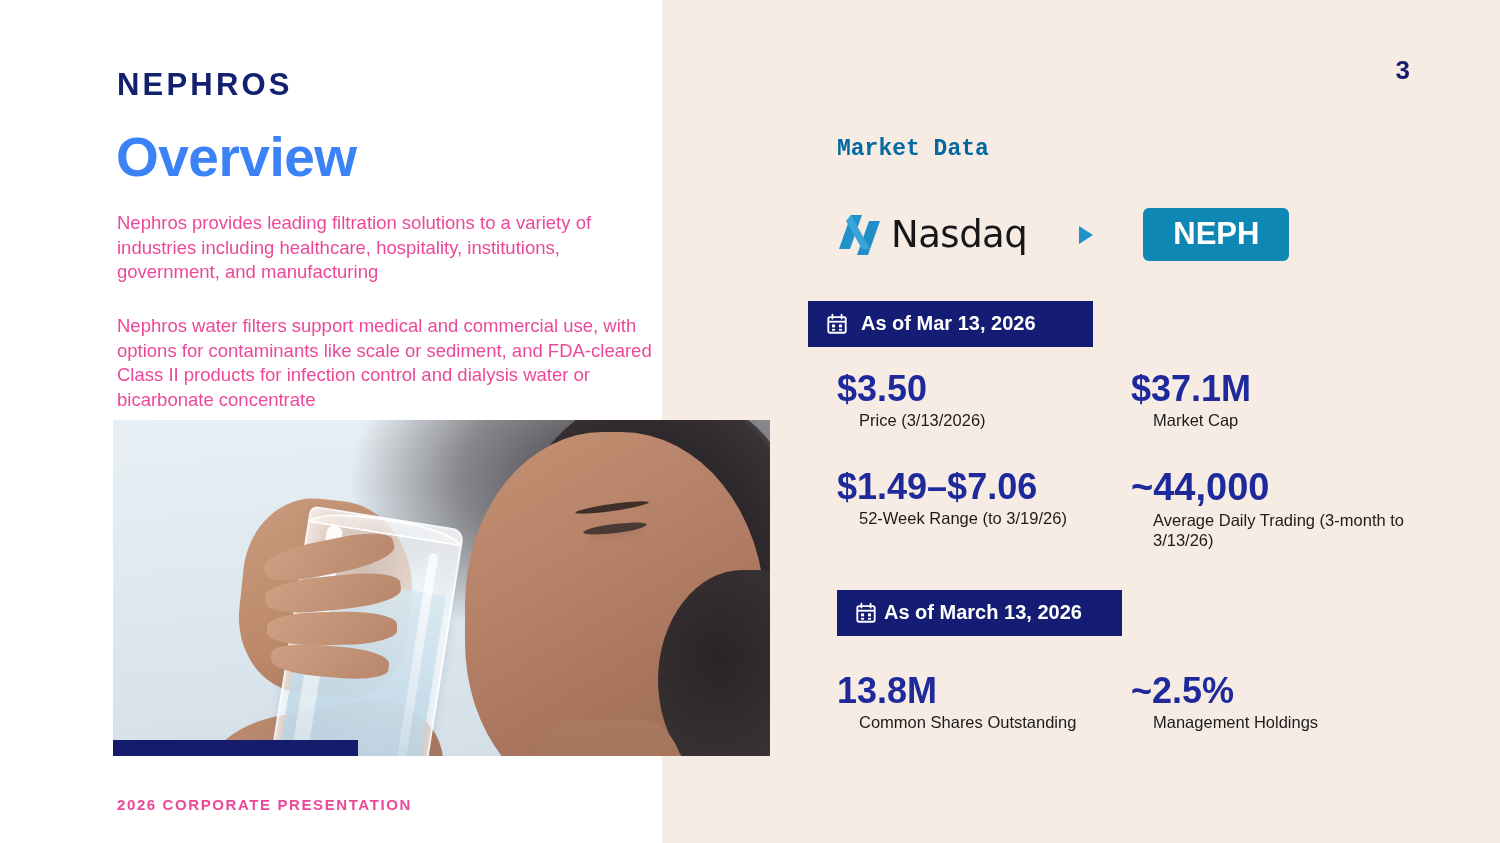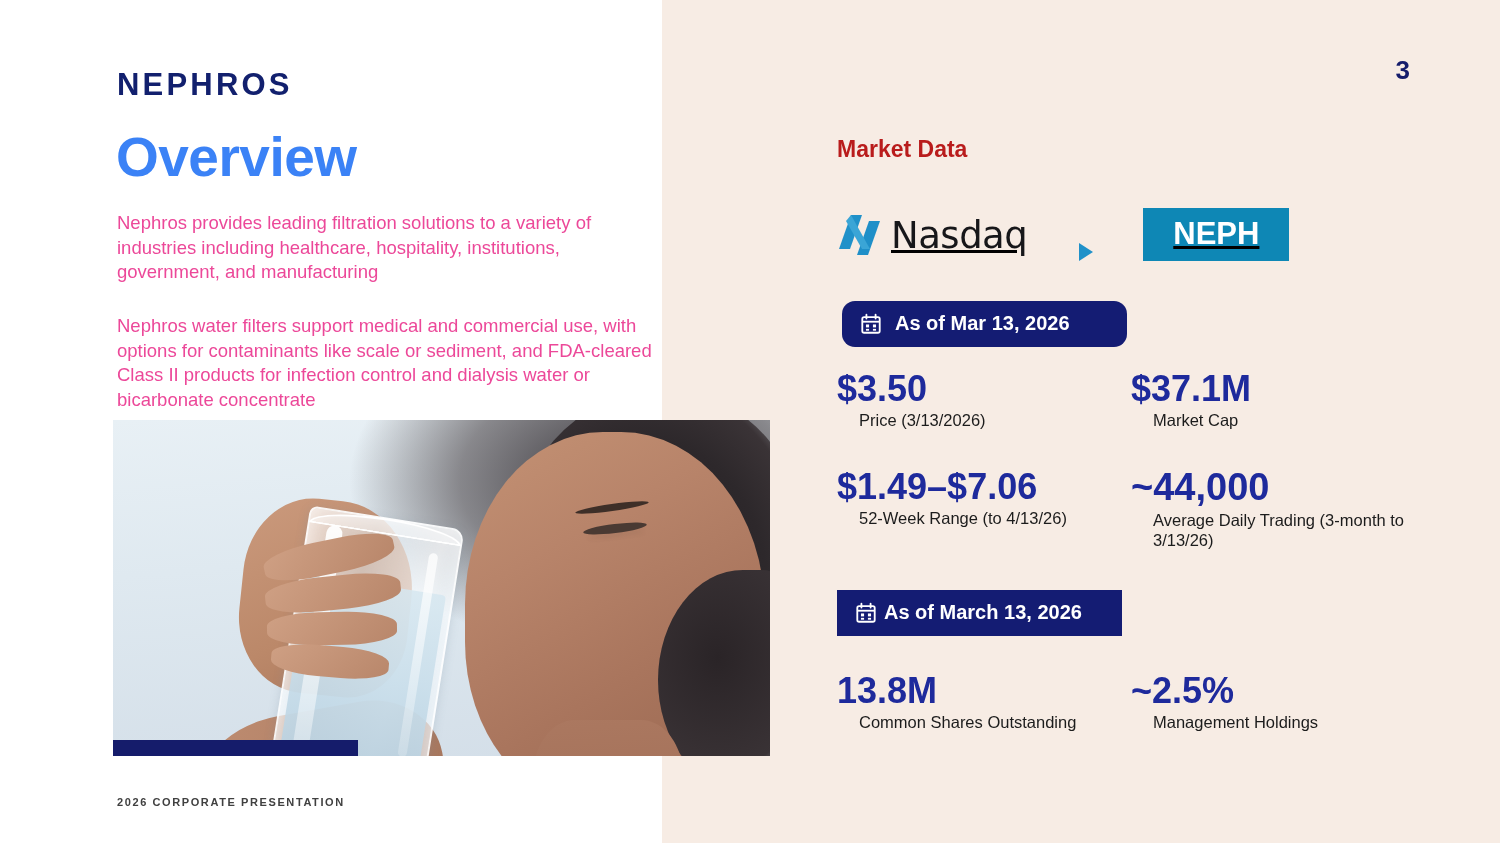--- a/index.html
+++ b/index.html
@@ -148,61 +148,62 @@
   }
   
   .photo-accent-bar{
     position:absolute; left:113px; top:740px; width:245px; height:16px;
     background:#151c6b;
   }
 
   
   .footer-text{
     position:absolute; left:117px; top:796px;
-    font-size:11px; font-weight:bold; color:#404040; letter-spacing:1.6px;
+    font-size:15px; font-weight:bold; color:#ec4899; letter-spacing:1.6px;
   }
 
   
   .market-title{
     position:absolute; left:837px; top:136px;
-    font-size:23px; font-weight:bold; color:#b91c1c;
+    font-size:23px; font-weight:bold; color:#0369a1;font-family:Liberation Mono, monospace;
   }
 
   .ticker-row{
     position:absolute; left:837px; top:208px;
-    display:flex; align-items:flex-end; gap:16px;text-decoration:underline;
+    display:flex; align-items:center; gap:16px;
   }
   .nasdaq-logo{ display:flex; align-items:center; gap:10px; }
   .nasdaq-mark{ width:44px; height:52px; display:block; }
   .nasdaq-word{
     font-size:37px; color:#17171a; letter-spacing:-0.5px;
     font-family:"DejaVu Sans", sans-serif;
   }
   .ticker-arrow{
     margin-left:36px; margin-right:34px;
     width:0; height:0;
     border-top:9px solid transparent;
     border-bottom:9px solid transparent;
     border-left:14px solid #2091c9;
   }
   .ticker-badge{
     background:#0e87b5; color:#ffffff;
     font-size:31px; font-weight:bold;
     padding:10px 30px 12px;
     line-height:1;
+    border-radius:6px;
   }
 
   
   .date-banner{
     position:absolute; background:#141c73; color:#ffffff;
     display:flex; align-items:center; gap:13px;
     padding:11px 20px 12px 18px;
     font-size:20px; font-weight:bold;
   }
-  .banner-1{ left:842px; top:301px; width:285px;border-radius:13px; }
+  .banner-1{ left:808px; top:301px; width:285px; }
   .banner-2{ left:837px; top:590px; width:285px;gap:7px; }
   .cal-icon{ width:22px; height:22px; display:block; flex:none; }
 
   
   .stat{ position:absolute; }
   .stat-value{
     font-weight:bold; color:#1e2a9c; line-height:1.05;
     font-family:"Liberation Sans", sans-serif;
   }
   .stat-label{
@@ -292,21 +293,21 @@
   <div class="stat-label">Price (3/13/2026)</div>
 </div>
 
 <div class="stat stat-mcap">
   <div class="stat-value sv-lg">$37.1M</div>
   <div class="stat-label">Market Cap</div>
 </div>
 
 <div class="stat stat-range">
   <div class="stat-value sv-lg">$1.49–$7.06</div>
-  <div class="stat-label">52-Week Range (to 4/13/26)</div>
+  <div class="stat-label">52-Week Range (to 3/19/26)</div>
 </div>
 
 <div class="stat stat-volume">
   <div class="stat-value sv-xl">~44,000</div>
   <div class="stat-label">Average Daily Trading (3-month to 3/13/26)</div>
 </div>
 
 <div class="date-banner banner-2">
   <svg class="cal-icon" viewBox="0 0 24 24">
     <rect x="2.5" y="4.5" width="19" height="17" rx="2" fill="none" stroke="#ffffff" stroke-width="2"></rect>

